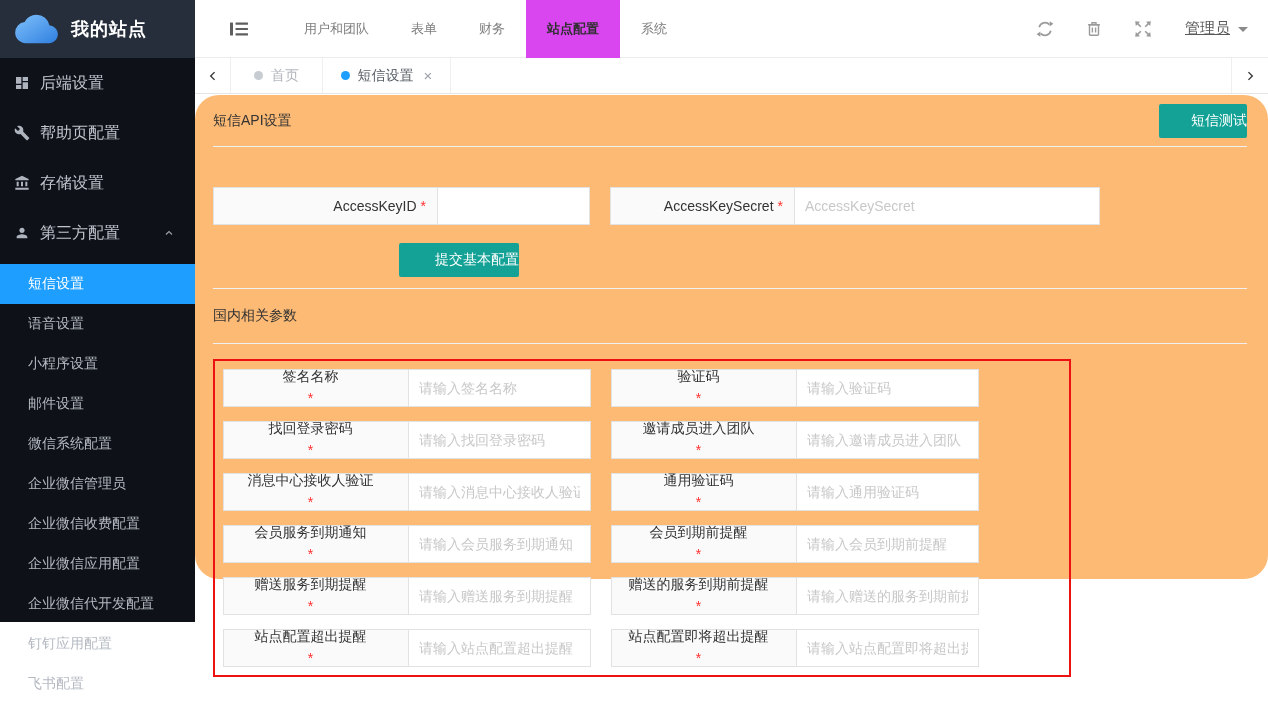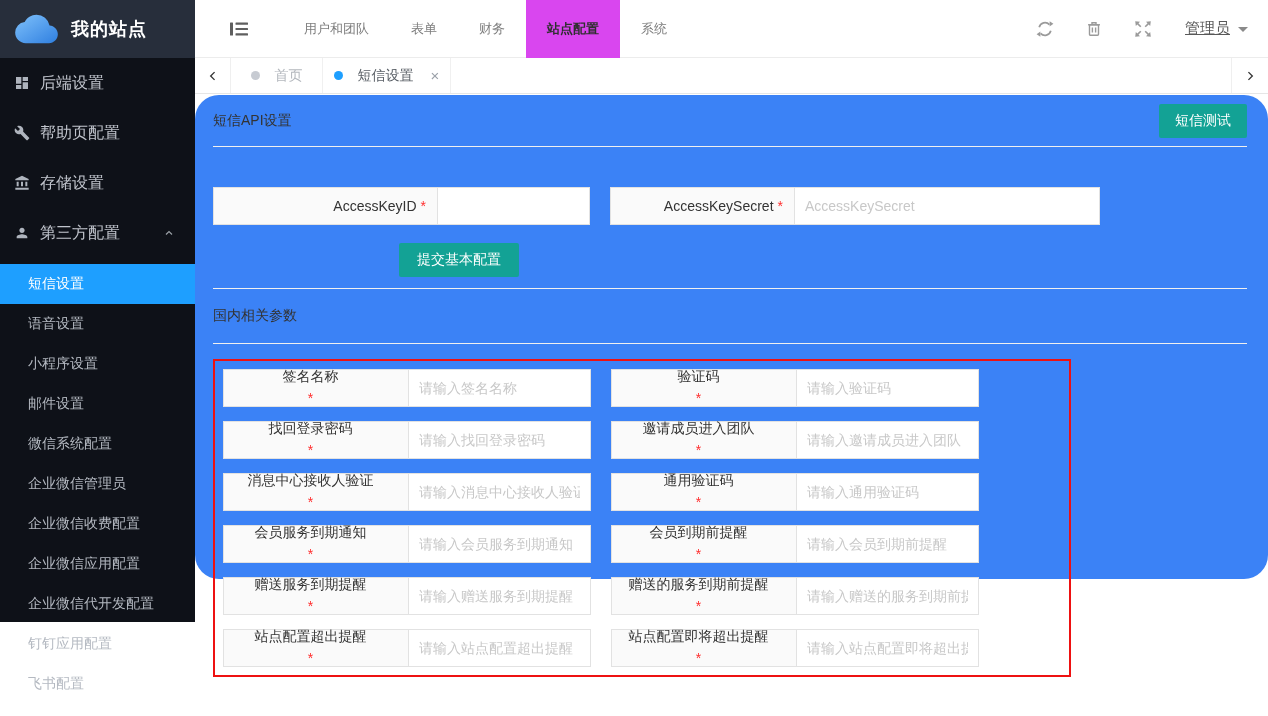--- a/index.html
+++ b/index.html
@@ -25,31 +25,31 @@
   .nav-item.active { background:#d946ef; color:#2f2f2f; font-weight:bold; }
   .nav-right { margin-left:auto; display:flex; align-items:center; gap:27px; margin-right:20px; }
   .icon-btn { width:22px; height:22px; display:flex; align-items:center; justify-content:center; cursor:pointer; }
   .user-box { display:flex; align-items:center; gap:8px; color:#595959; font-size:15px; cursor:pointer; margin-left:4px;text-decoration:underline; }
   .caret { width:0; height:0; border:5px solid transparent; border-top-color:#8a8a8a; margin-top:6px; }
 
   
   .tabbar { position:absolute; left:195px; top:58px; width:1073px; height:36px; background:#fff; border-bottom:1px solid #e6e6e6; display:flex; align-items:stretch; }
   .tab-arrow { width:36px; display:flex; align-items:center; justify-content:center; border-right:1px solid #efefef; cursor:pointer; }
   .tab-arrow.right { margin-left:auto; border-left:1px solid #efefef; border-right:none; width:37px; }
-  .tab { display:flex; align-items:center; justify-content:center; gap:15px; width:92px; border-right:1px solid #f0f0f0; font-size:14px; color:#b3b7bd; cursor:pointer; }
+  .tab { display:flex; align-items:center; justify-content:center; gap:8px; width:92px; border-right:1px solid #f0f0f0; font-size:14px; color:#b3b7bd; cursor:pointer; }
   .tab.active { width:128px; color:#5a6067; }
   .dot { width:9px; height:9px; border-radius:50%; background:#c7cbd2; }
   .tab.active .dot { background:#1e9fff; }
   .tab-close { color:#9aa0a8; font-size:15px; margin-left:2px; cursor:pointer; }
 
   
-  .content { position:absolute; left:195px; top:95px; width:1073px; height:484px; background:#3b82f6; padding:0 21px 0 18px;border-radius:24px; }
+  .content { position:absolute; left:195px; top:95px; width:1073px; height:484px; background:#fdba74; padding:0 21px 0 18px;border-radius:24px; }
   .sec-head { height:52px; display:flex; align-items:center; justify-content:space-between; border-bottom:1px solid #f0f0f0; }
   .sec-title { font-size:14px; color:#333; }
-  .btn { background:#13a295; color:#fff; border:none; border-radius:2px; font-size:14px; cursor:pointer; font-family:inherit; }
+  .btn { background:#13a295; color:#fff; border:none; border-radius:2px; font-size:14px; cursor:pointer; font-family:inherit;text-align:right; }
   .btn.test { width:88px; height:34px; }
   .btn.submit { width:120px; height:34px; margin:18px 0 0 186px; display:block; }
   .btn.submit2 { margin-top:13px; }
 
   .api-row { margin-top:40px; display:flex; gap:20px; }
   .fgroup { display:flex; height:38px; }
   .flabel { background:#fafafa; border:1px solid #e2e2e2; display:flex; align-items:center; justify-content:flex-end; gap:4px; padding-right:11px; font-size:14px; color:#333; white-space:nowrap; }
   .req { color:#ff2d2d; }
   .finput { border:1px solid #e2e2e2; border-left:none; padding:0 10px; font-size:14px; color:#333; outline:none; font-family:inherit; background:#fff; min-width:0; }
   .finput::placeholder { color:#c8c8c8; }

